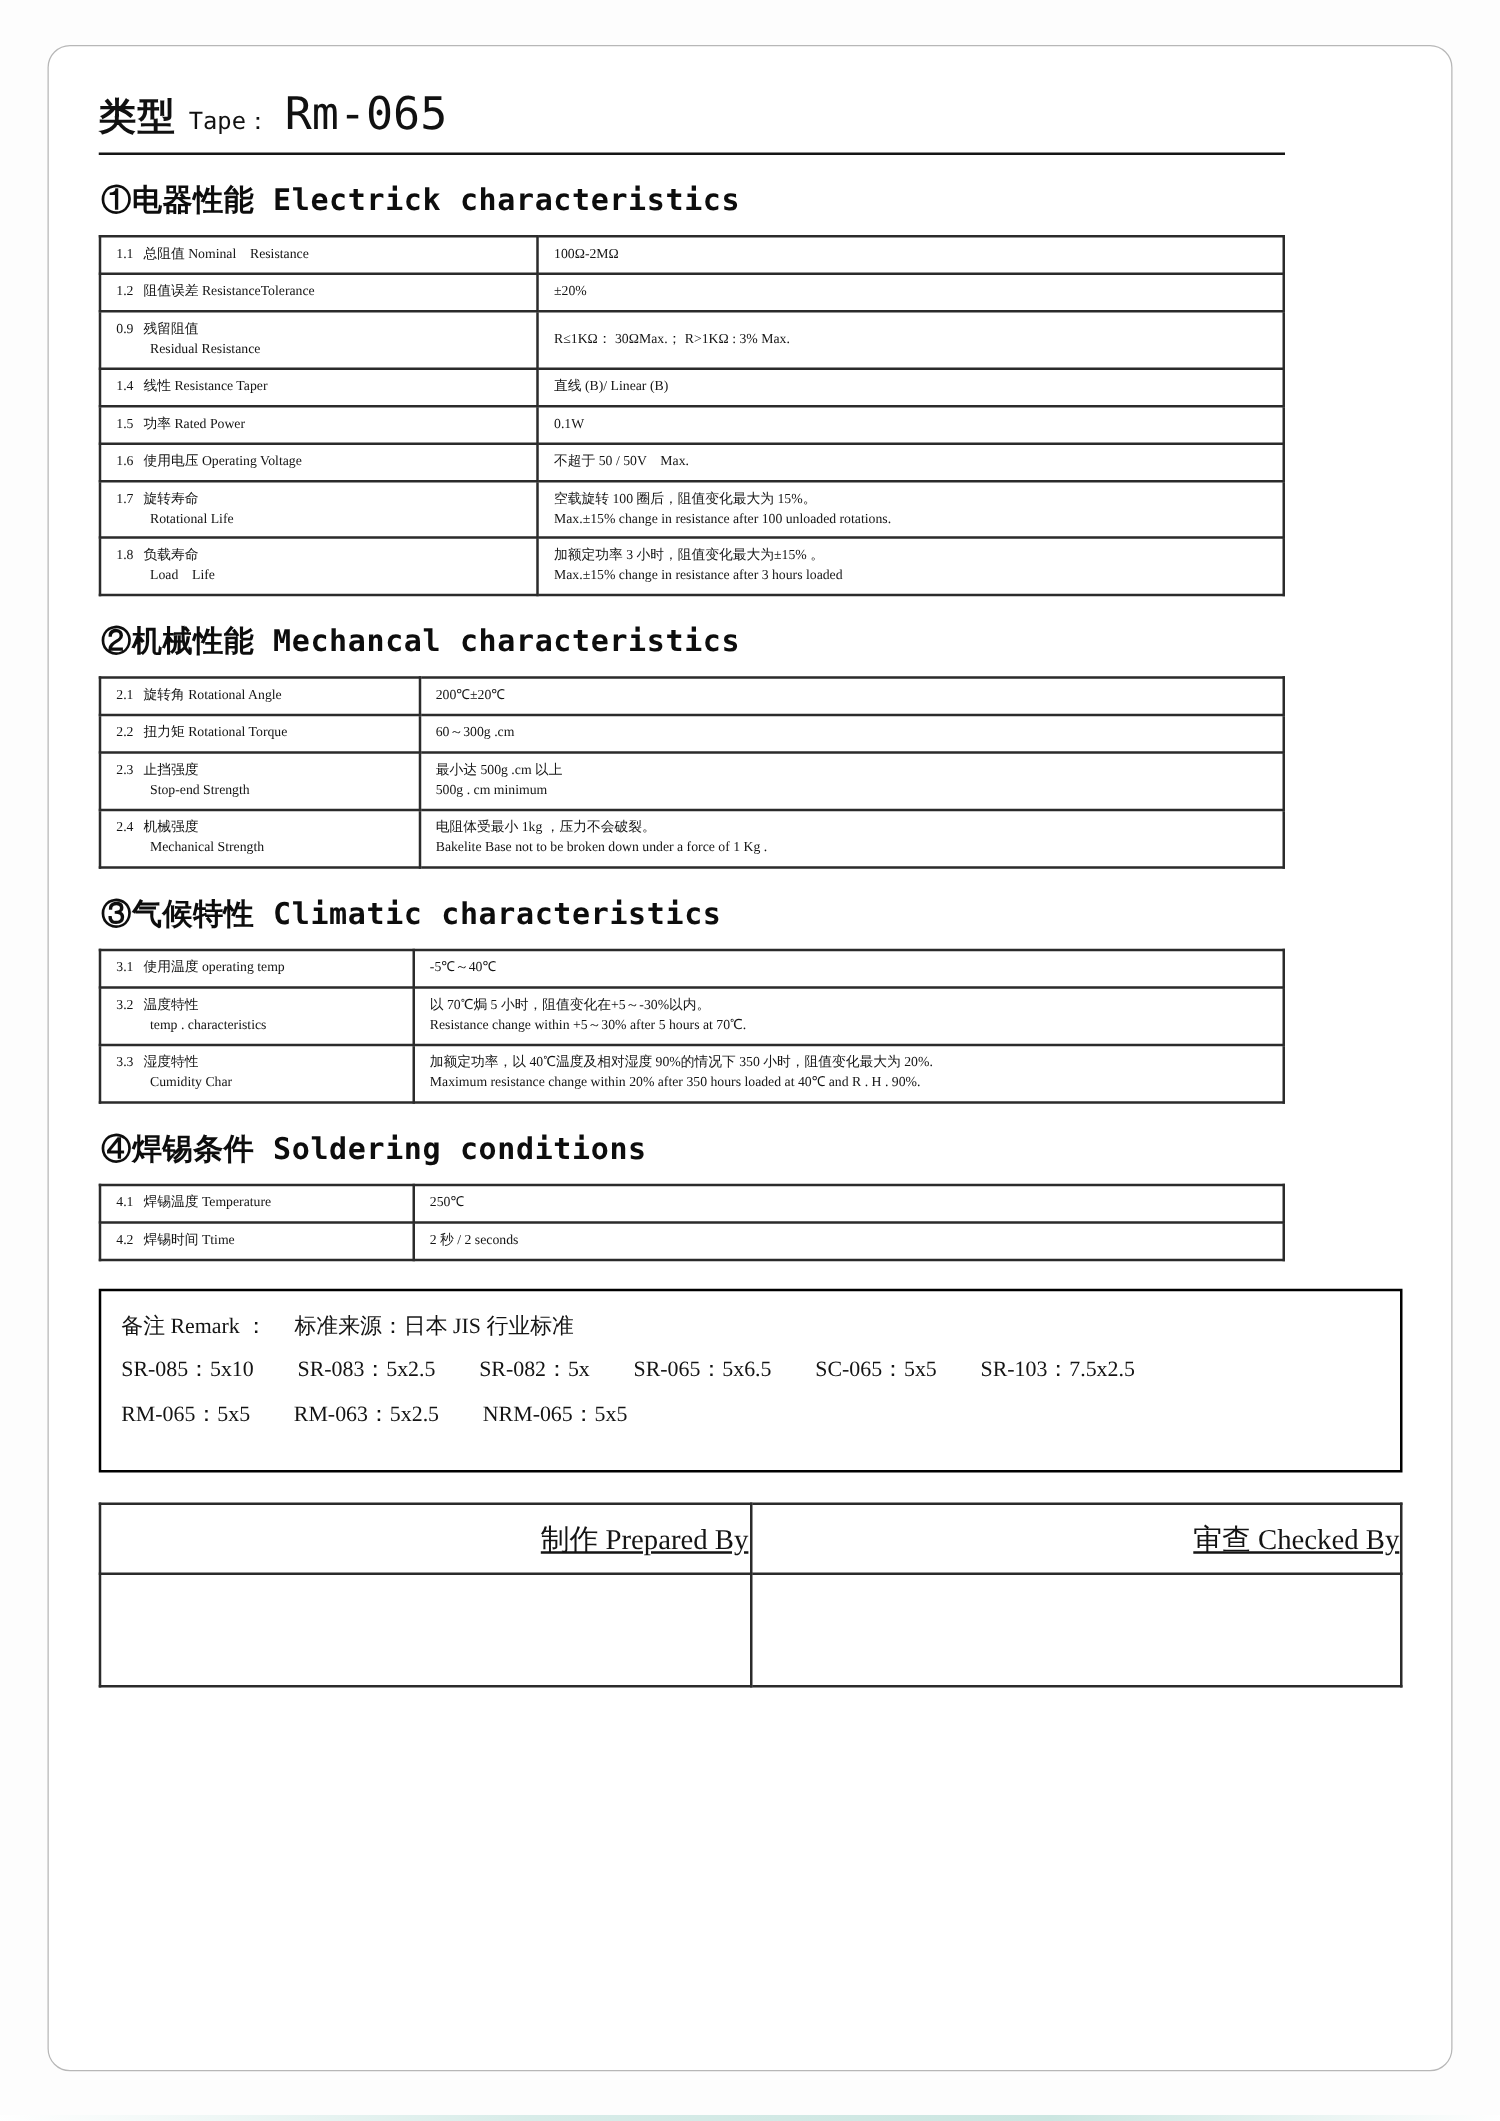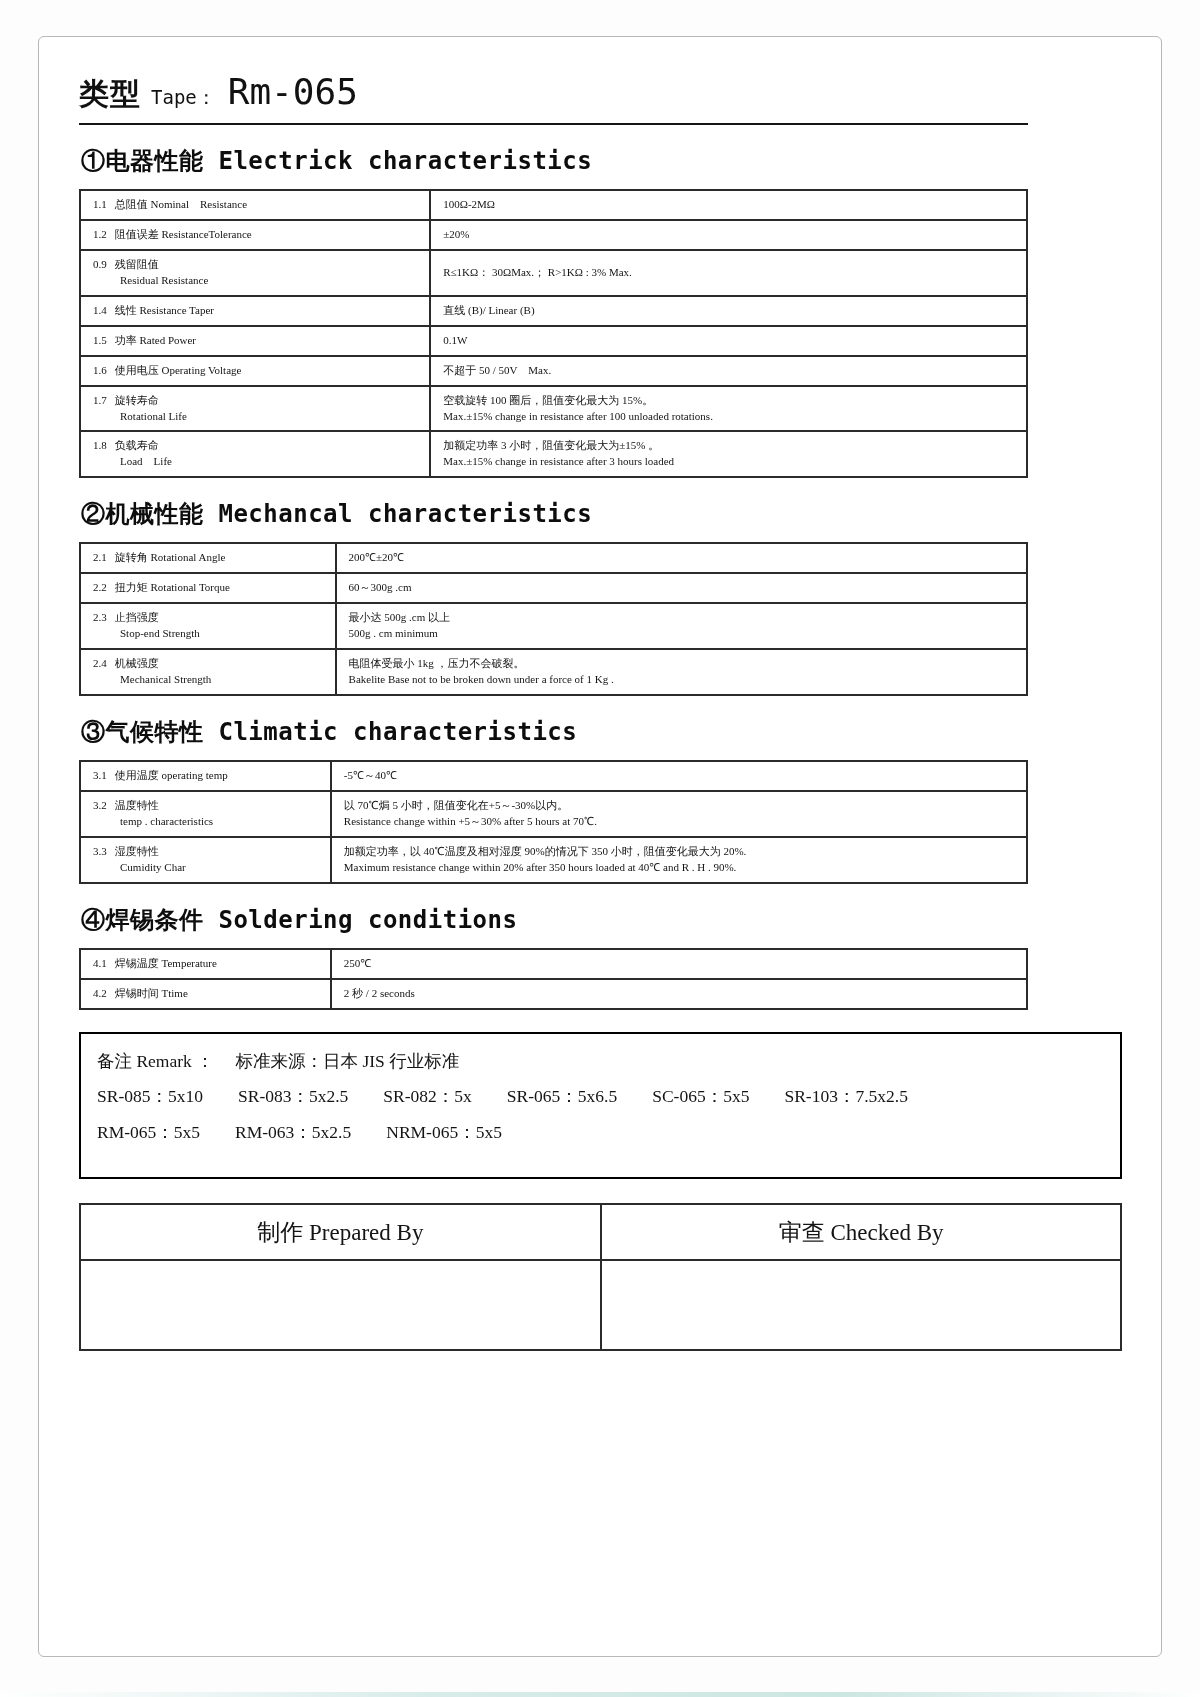--- a/index.html
+++ b/index.html
@@ -2,21 +2,21 @@
 <html><head>
 <meta charset="utf-8">
 <style>
   html,body{margin:0;padding:0;}
   body{
     width:1200px;height:1697px;background:#fdfdfd;position:relative;
     font-family:"Liberation Serif", serif;color:#111;
   }
   .frame{
     position:absolute;left:38px;top:36px;right:38px;bottom:40px;
-    border:1px solid #b7b7b7;border-radius:6px;background:#fff;
+    border:1px solid #b7b7b7;border-radius:18px;background:#fff;
     padding:20px 28px 0 40px;box-sizing:border-box;
   }
   .edge-tint{
     position:absolute;left:0;right:0;bottom:0;height:5px;
     background:linear-gradient(90deg,#ffffff, #cfe8e4 35%, #bfe0da 70%, #ffffff);
     opacity:.8;
   }
   
   .title-row{white-space:nowrap;margin-top:14px;}
   .t-zh{font-family:"DejaVu Sans", sans-serif;font-size:30px;font-weight:bold;letter-spacing:1px;}
@@ -44,21 +44,21 @@
   .remark{
     border:2px solid #000000;width:99%;box-sizing:border-box;
     margin-top:22px;padding:10px 16px 26px 16px;
     font-size:17.5px;line-height:2.05;color:#141414;
   }
   
   table.sign{
     border-collapse:collapse;width:99%;table-layout:fixed;margin-top:24px;
   }
   table.sign td{
-    border:2px solid #2b2b2b;text-align:center;color:#141414;
+    border:2px solid #2b2b2b;text-align:right;color:#141414;text-decoration:underline;
   }
   table.sign tr.head td{font-size:23px;height:52px;}
   table.sign tr.blank td{height:86px;}
 </style>
 </head>
 <body>
 
 <div class="frame">
 
   <div class="title-row">

